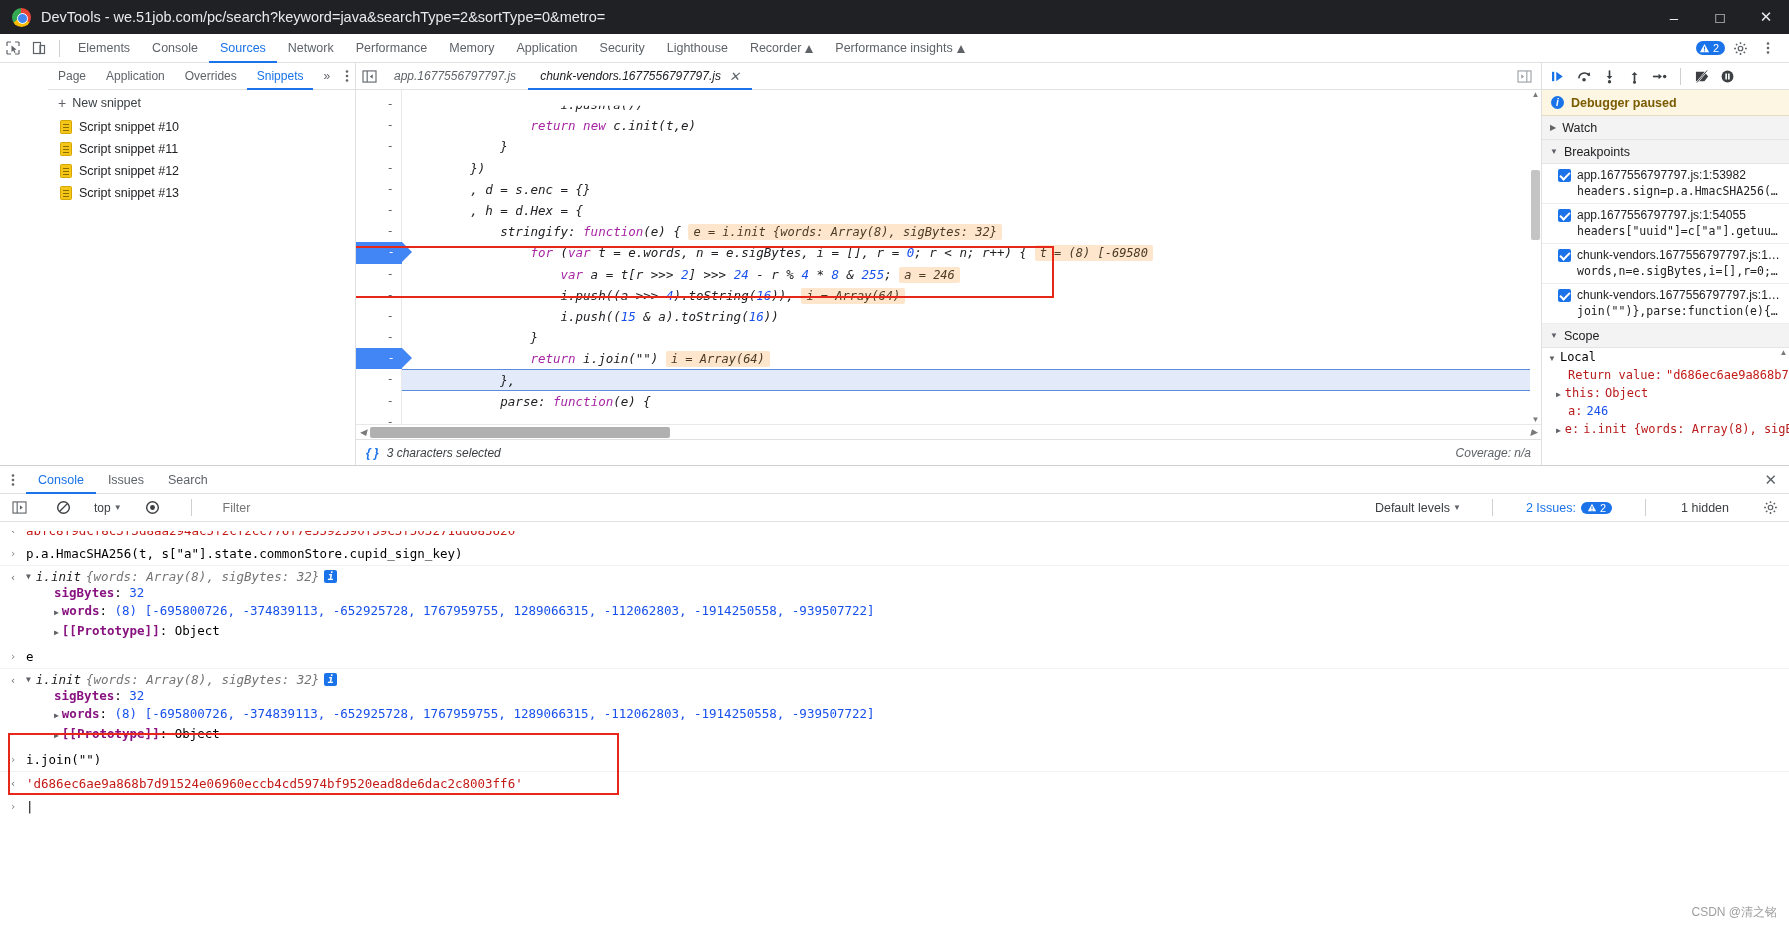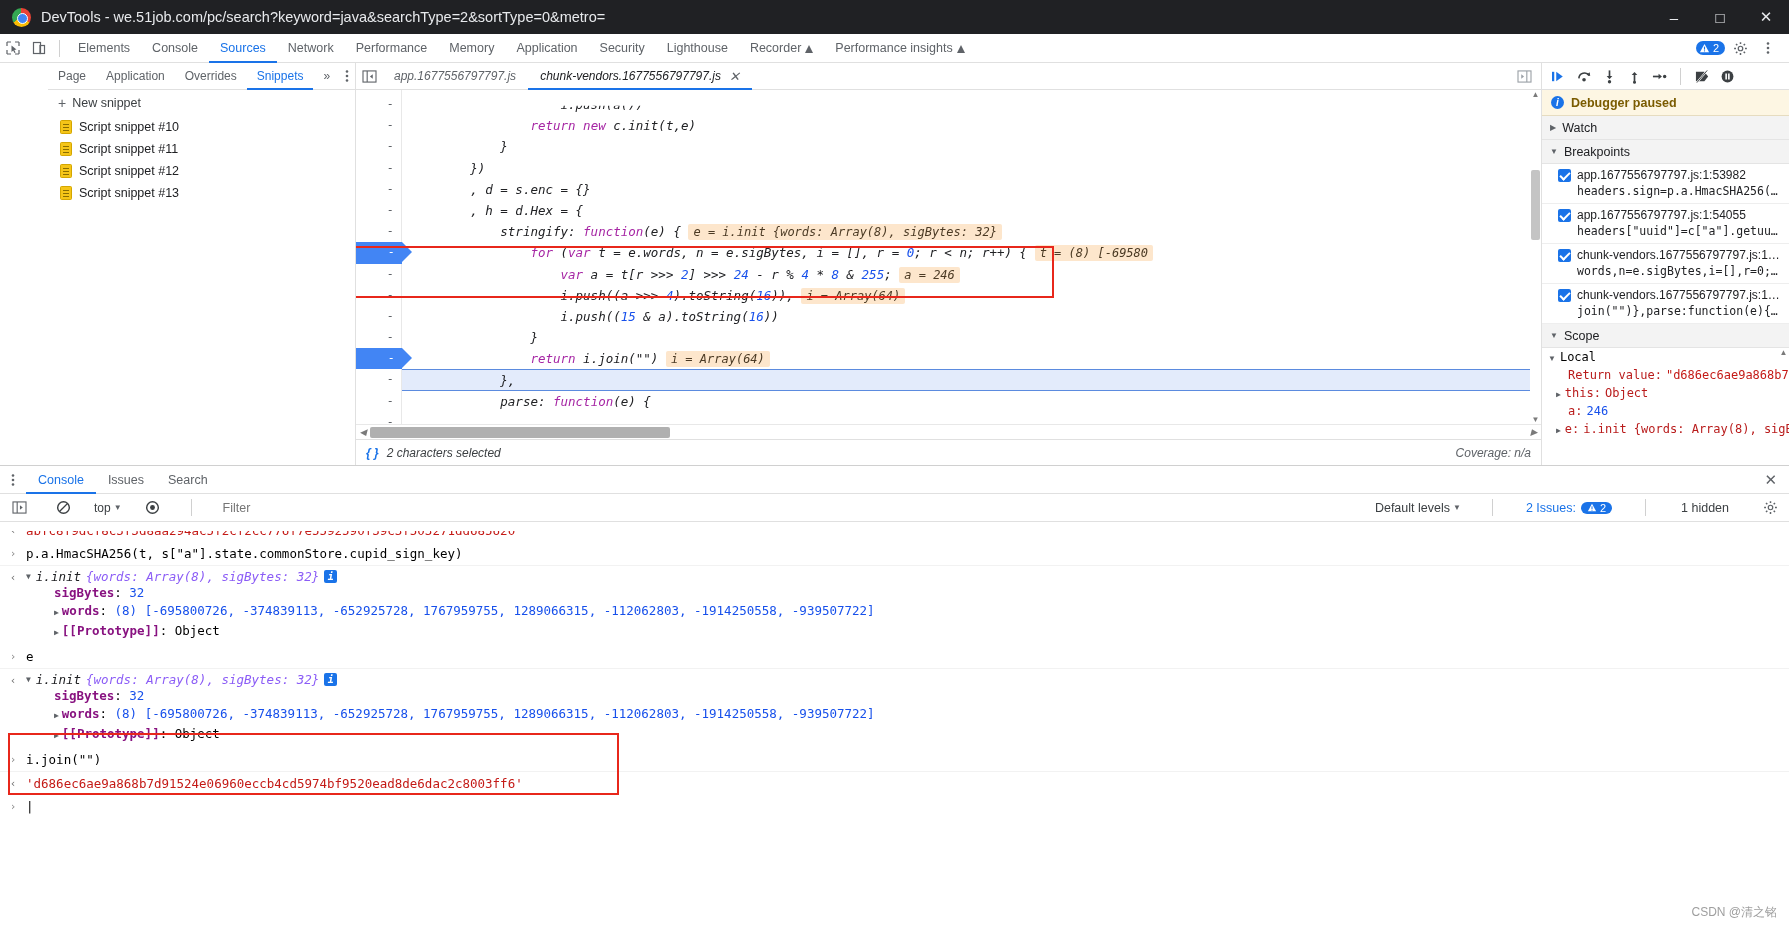--- a/index.html
+++ b/index.html
@@ -142,21 +142,21 @@
   #console-body { flex:1; overflow:hidden; position:relative; font-size:12.5px; }
   .crow { display:flex; gap:8px; padding:3px 0 3px 8px; align-items:flex-start;
     border-bottom:1px solid #f2f2f2; }
   .crow.noborder { border-bottom:none; }
   .carrow { color:#8a8a8a; font-size:11px; width:10px; flex:none; text-align:center;
     line-height:17px;}
   .carrow.in { color:#6e6e6e; }
   .ctext { line-height:17px; white-space:pre; }
   .cred { color:#c41a16; }
   .obj-hdr { display:flex; align-items:center; gap:5px; }
-  .ital-prop { font-style:italic; color:#8b5cf6; }
+  .ital-prop { font-style:italic; color:#737373; }
   .ital-name { font-style:italic; color:#202124; }
   .info-sq { width:13px; height:13px; background:#1a73e8; color:#fff; font-size:10px;
     display:flex; align-items:center; justify-content:center; border-radius:2px;
     font-style:italic; font-weight:bold; }
   .prop-line { padding-left:28px; line-height:18px; }
   .prop-key { color:#881280; font-weight:bold; }
   .prop-num { color:#1750eb; }
   .tri-r { font-size:8px; color:#5f6368; margin-right:3px;}
   #prompt-box { position:absolute; border:2px solid #e8271b; }
   #watermark { position:absolute; right:12px; bottom:6px; font-size:12px; color:#9e9e9e; }
@@ -337,21 +337,21 @@
 
     <div id="hscroll">
       <div class="arr">◀</div>
       <div class="bar"></div>
       <div style="flex:1"></div>
       <div class="arr">▶</div>
     </div>
 
     <div id="statusbar">
       <span class="brace">{ }</span>
-      <span>2 characters selected</span>
+      <span>3 characters selected</span>
       <span id="cov">Coverage: n/a</span>
     </div>
   </div>
 
   <div id="dbg">
     <div id="dbg-toolbar">
       <div class="dbg-btn">
         <svg width="17" height="15" viewBox="0 0 18 16">
             <rect x="1" y="3" width="2.4" height="10" fill="#1a73e8"></rect>
             <path d="M5.5 3l7 5-7 5z" fill="#1a73e8"></path>

